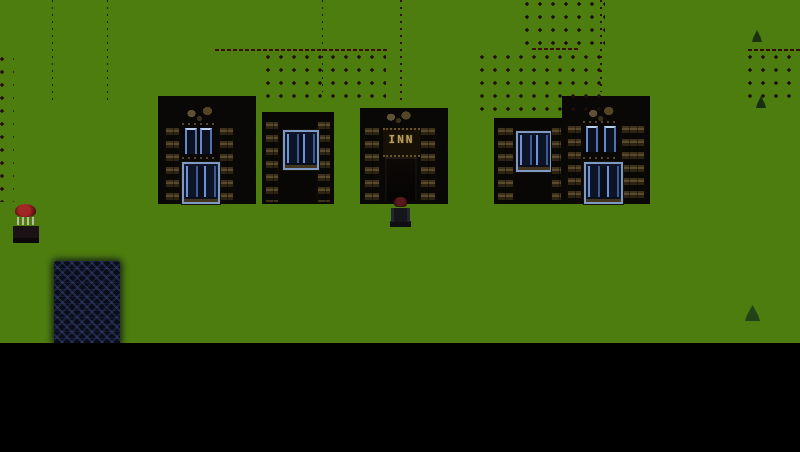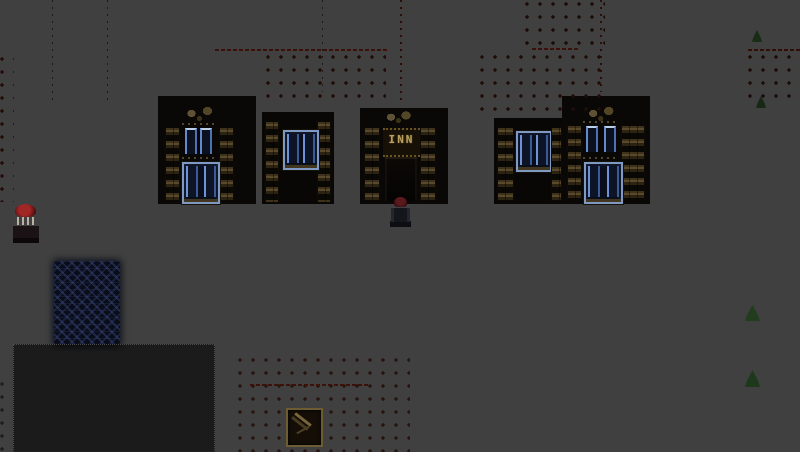--- a/index.html
+++ b/index.html
@@ -85,21 +85,21 @@
   
   .t-sign-tile{border:2px solid #6d5c32;background:#140e06;box-shadow:inset 0 0 4px #000;}
   .t-sign-tile::before{content:"";position:absolute;left:5px;top:8px;width:20px;height:3px;
      background:#77653c;transform:rotate(38deg);box-shadow:0 5px 0 rgba(119,101,60,.5);}
   .t-sign-tile::after{content:"";position:absolute;left:8px;top:19px;width:14px;height:2px;
      background:#4e4024;transform:rotate(-28deg);}
 </style>
 </head>
 <body>
 
-<div id="stage" style="width: 800px; height: 452px; background: #404040;">
+<div id="stage" style="width: 800px; height: 343px; background: #4d7c0f;">
     <div class="el t-rect" style="left: 158px; top: 96px; width: 98px; height: 108px; --c: #0a0806;"></div>
     <div class="el t-rect" style="left: 262px; top: 112px; width: 72px; height: 92px; --c: #090705;"></div>
     <div class="el t-rect" style="left: 360px; top: 108px; width: 88px; height: 96px; --c: #0a0806;"></div>
     <div class="el t-rect" style="left: 494px; top: 118px; width: 72px; height: 86px; --c: #090705;"></div>
     <div class="el t-rect" style="left: 562px; top: 96px; width: 88px; height: 108px; --c: #0a0806;"></div>
     <div class="el t-hline" style="left: 215px; top: 49px; width: 172px; height: 2px; --c: #3a1009;"></div>
     <div class="el t-hline" style="left: 532px; top: 48px; width: 46px; height: 2px; --c: #3a1009;"></div>
     <div class="el t-hline" style="left: 748px; top: 49px; width: 52px; height: 2px; --c: #330e08;"></div>
     <div class="el t-vline" style="left: 52px; top: 0px; width: 1px; height: 105px; --c: #1b1b1b;"></div>
     <div class="el t-vline" style="left: 107px; top: 0px; width: 1px; height: 105px; --c: #191919;"></div>

